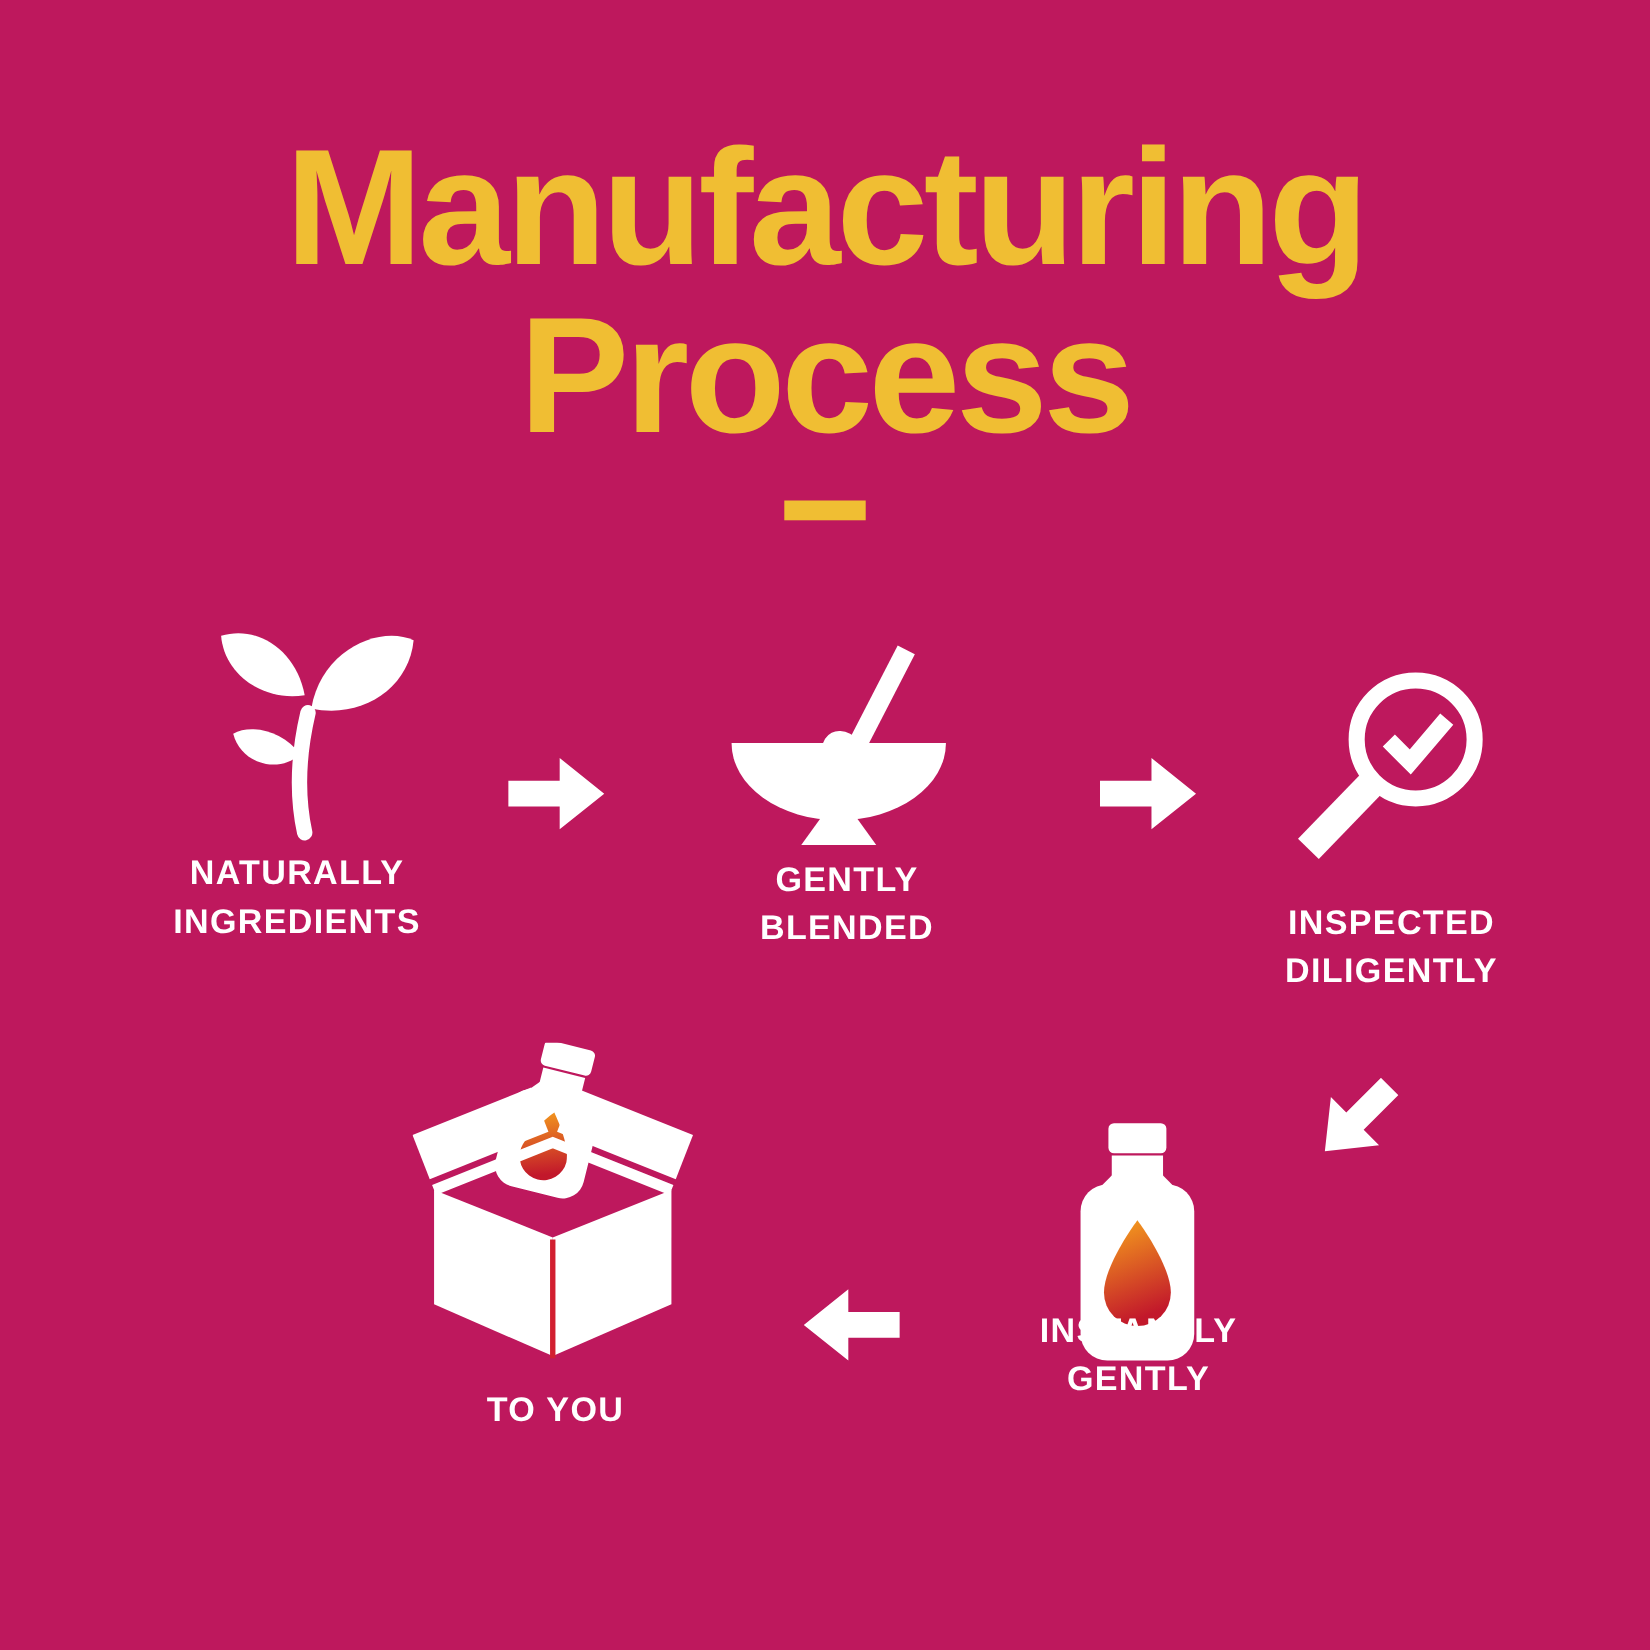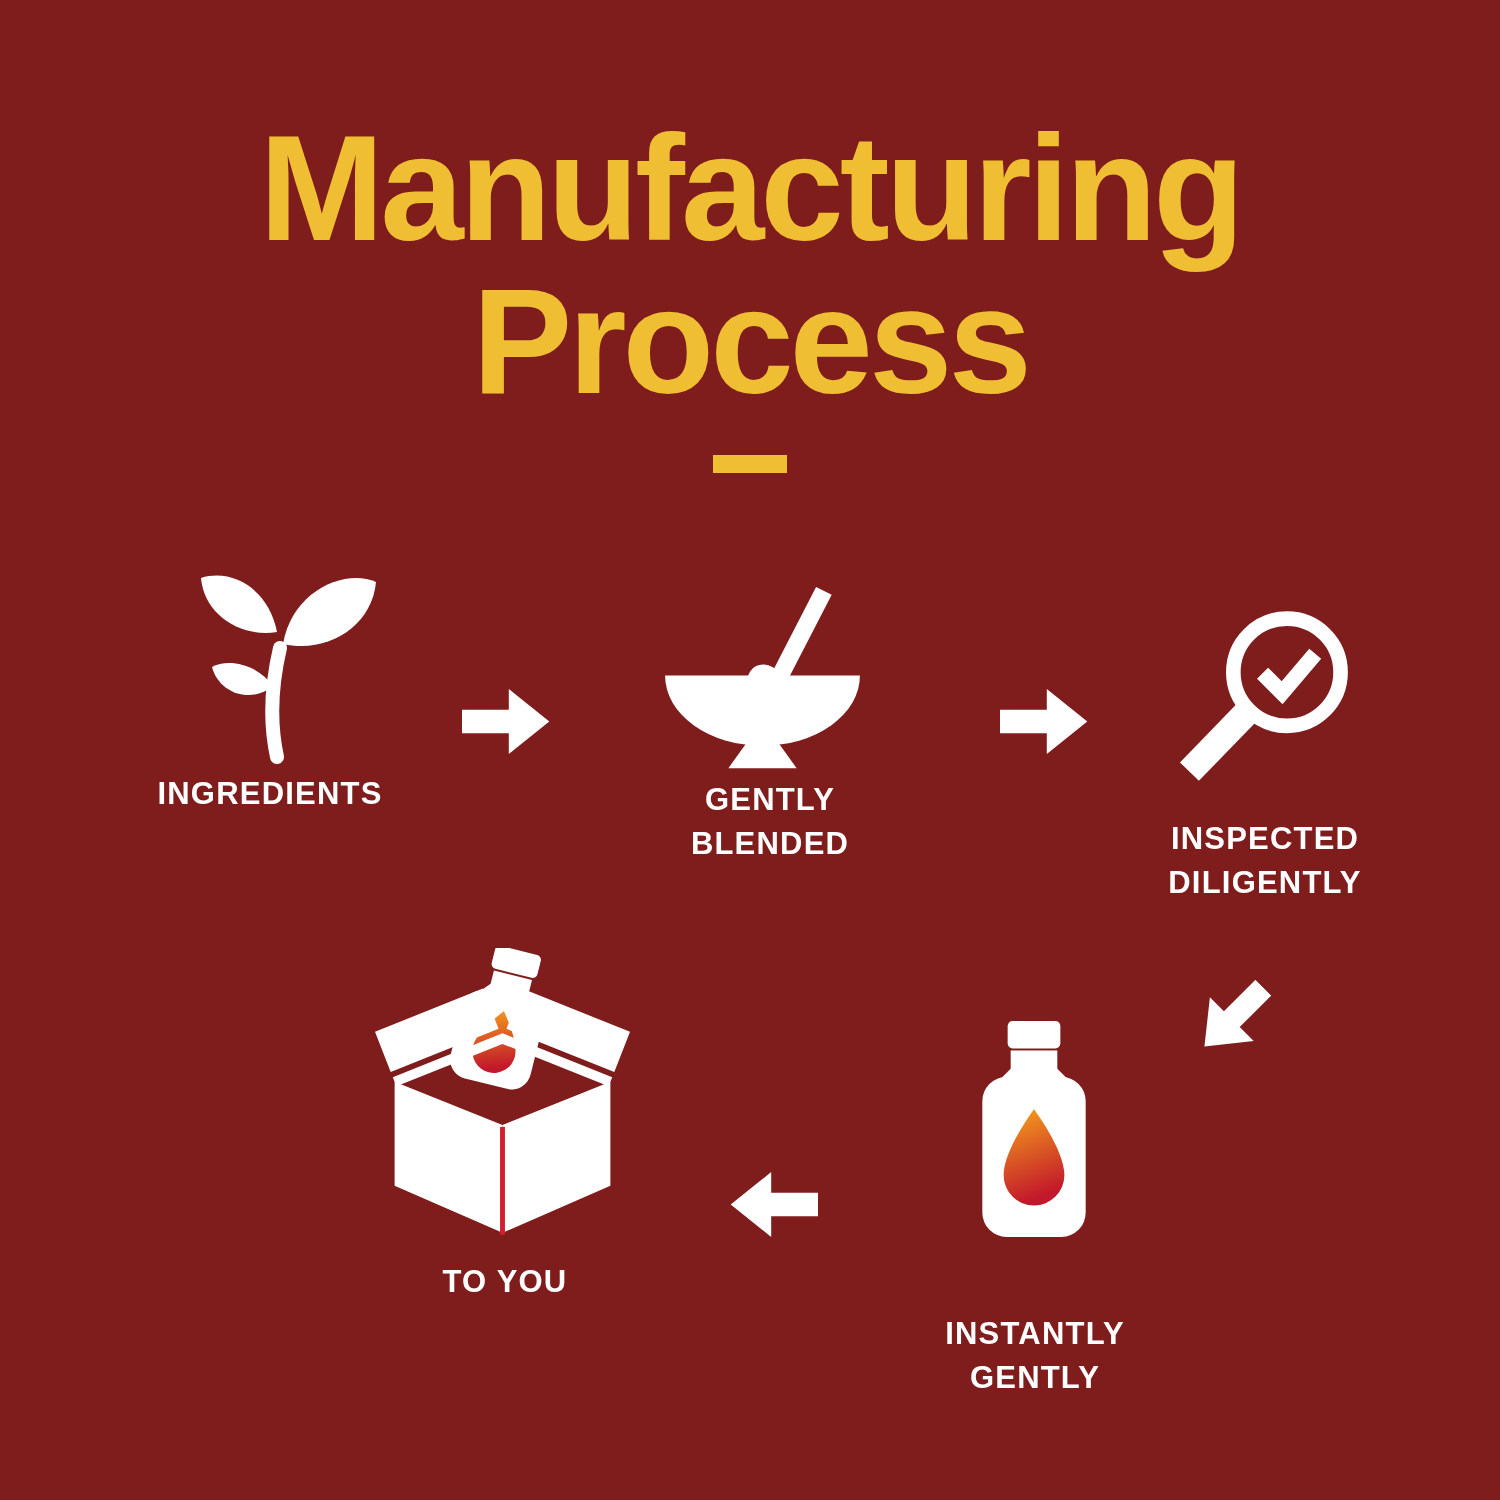--- a/index.html
+++ b/index.html
@@ -6,21 +6,21 @@
   html, body { width: 1500px; height: 1500px; }
   body {
     background: #D21F30;
     font-family: "Liberation Sans", sans-serif;
     overflow: hidden;
   }
   .canvas {
     position: relative;
     width: 1500px;
     height: 1500px;
-    background: #7f1d1d;
+    background: #be185d;
     overflow: hidden;
   }
   .title {
     position: absolute;
     top: 112px;
     left: 0;
     width: 100%;
     text-align: center;
     color: #F0BE33;
     font-weight: 700;
@@ -95,20 +95,21 @@
 
   <div class="icon" style="left:1168px; top:598px;">
     <svg viewBox="0 0 200 210" width="195" height="205">
       <circle cx="122" cy="76" r="55" fill="none" stroke="#FFFFFF" stroke-width="15"></circle>
       <line x1="83" y1="115" x2="22" y2="178" stroke="#FFFFFF" stroke-width="27"></line>
       <path d="M97 77 L117 97 L151 57" fill="none" stroke="#FFFFFF" stroke-width="16"></path>
     </svg>
   </div>
 
   <div class="label" style="left:115px; top:772px; width:310px;">
+    <div>NATURALLY</div>
     <div>INGREDIENTS</div>
   </div>
 
   <div class="label" style="left:615px; top:778px; width:310px;">
     <div>GENTLY</div>
     <div>BLENDED</div>
   </div>
 
   <div class="label" style="left:1110px; top:817px; width:310px;">
     <div>INSPECTED</div>
@@ -165,21 +166,21 @@
 
       <path d="M20 136 L130 92 L240 136" fill="none" stroke="#FFFFFF" stroke-width="10"></path>
 
       <polygon points="20,136 130,180 130,290 20,242" fill="#FFFFFF"></polygon>
       <polygon points="240,136 130,180 130,290 240,242" fill="#FFFFFF"></polygon>
 
       <line x1="130" y1="182" x2="130" y2="292" stroke="#D21F30" stroke-width="5"></line>
     </svg>
   </div>
 
-  <div class="label" style="left:880px; top:1312px; width:310px;">
+  <div class="label" style="left:880px; top:1188px; width:310px;">
     <div>INSTANTLY</div>
     <div>GENTLY</div>
   </div>
 
   <div class="label" style="left:350px; top:1260px; width:310px;">
     <div>TO YOU</div>
   </div>
 
 </div>
 

